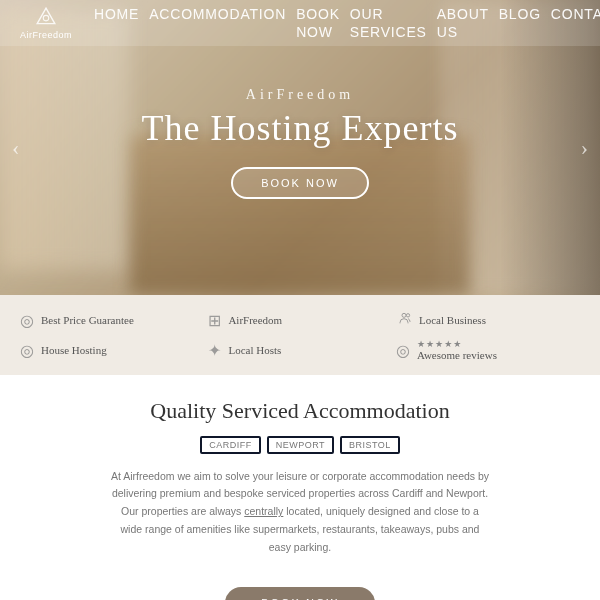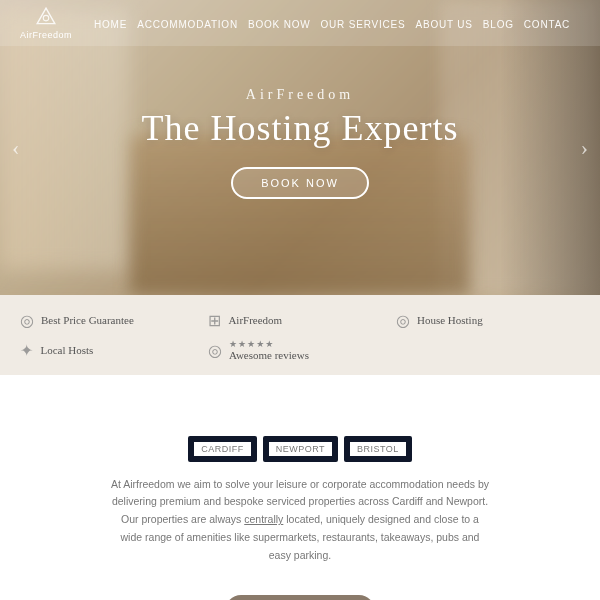--- a/index.html
+++ b/index.html
@@ -34,21 +34,21 @@
       font-family: sans-serif;
     }
     .nav-links {
       display: flex;
       gap: 10px;
       list-style: none;
     }
     .nav-links li a {
       color: #fff;
       text-decoration: none;
-      font-size: 10px;
+      font-size: 14px;
       font-family: sans-serif;
       letter-spacing: 0.8px;
       text-transform: uppercase;
       opacity: 0.95;
     }
 
     
     .hero {
       position: relative;
       width: 600px;
@@ -192,21 +192,21 @@
       font-family: 'Georgia', serif;
       margin-bottom: 10px;
     }
     .location-tags {
       display: flex;
       justify-content: center;
       gap: 6px;
       margin-bottom: 14px;
     }
     .location-tag {
-      border: 6px solid #0f172a;
+      border: 2px solid #0f172a;
       border-radius: 2px;
       padding: 2px 7px;
       font-size: 9px;
       color: #777;
       font-family: sans-serif;
       letter-spacing: 0.5px;
     }
     .main-desc {
       font-size: 10.5px;
       color: #777;
@@ -273,39 +273,50 @@
 <div class="features-bar">
   <div class="feature-item">
     <span class="feature-icon">◎</span>
     <span class="feature-label">Best Price Guarantee</span>
   </div>
   <div class="feature-item">
     <span class="feature-icon">⊞</span>
     <span class="feature-label">AirFreedom</span>
   </div>
   <div class="feature-item">
+    <span class="feature-icon">
+      <svg width="16" height="16" viewBox="0 0 24 24" fill="none" stroke="#888" stroke-width="1.5">
+        <circle cx="12" cy="8" r="3"></circle>
+          <path d="M6 20v-1a6 6 0 0112 0v1"></path>
+          <circle cx="18" cy="8" r="2.5"></circle>
+          <path d="M21 18v-.5a5 5 0 00-3-4.6"></path>
+      </svg>
+    </span>
+    <span class="feature-label">Local Business</span>
+  </div>
+  <div class="feature-item">
     <span class="feature-icon">◎</span>
     <span class="feature-label">House Hosting</span>
   </div>
   <div class="feature-item">
     <span class="feature-icon">✦</span>
     <span class="feature-label">Local Hosts</span>
   </div>
   <div class="feature-item">
     <span class="feature-icon">◎</span>
     <div>
       <div class="stars">★★★★★</div>
       <div class="feature-label">Awesome reviews</div>
     </div>
   </div>
 </div>
 
 <div class="main-content">
   <h2 class="main-title">
-    <br>
+    <span>Quality Serviced Accommodation</span><br>
   </h2>
   <div class="location-tags">
     <span class="location-tag">CARDIFF</span>
     <span class="location-tag">NEWPORT</span>
     <span class="location-tag">BRISTOL</span>
   </div>
   <p class="main-desc">
     At Airfreedom we aim to solve your leisure or corporate accommodation needs by delivering premium and bespoke serviced properties across Cardiff and Newport. Our properties are always <span>centrally</span> located, uniquely designed and close to a wide range of amenities like supermarkets, restaurants, takeaways, pubs and easy parking.
   </p>
   <button class="book-btn">BOOK NOW</button>

